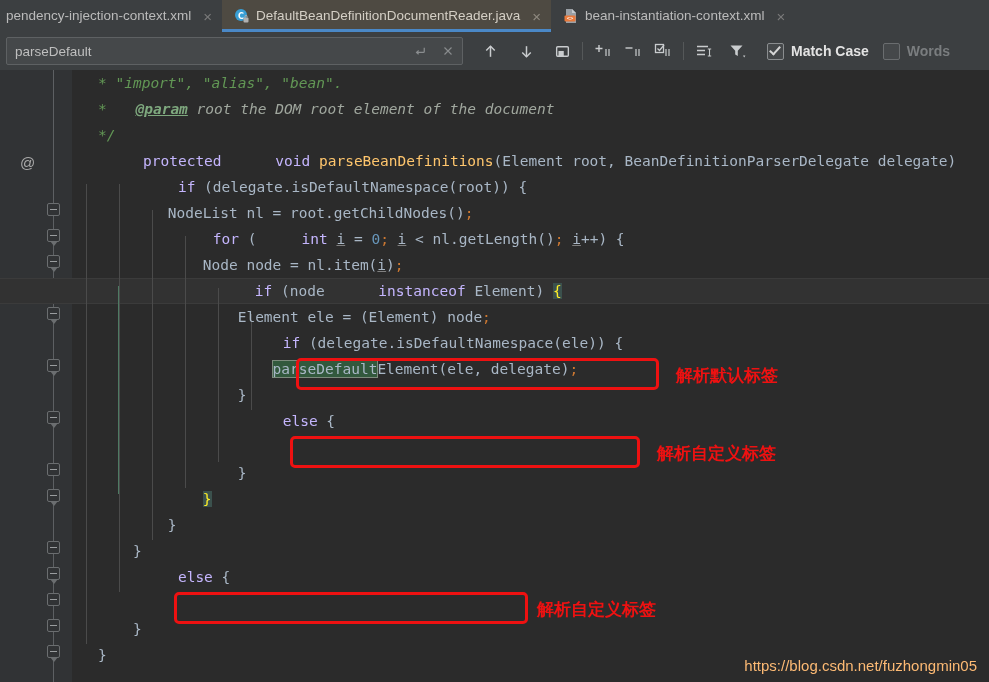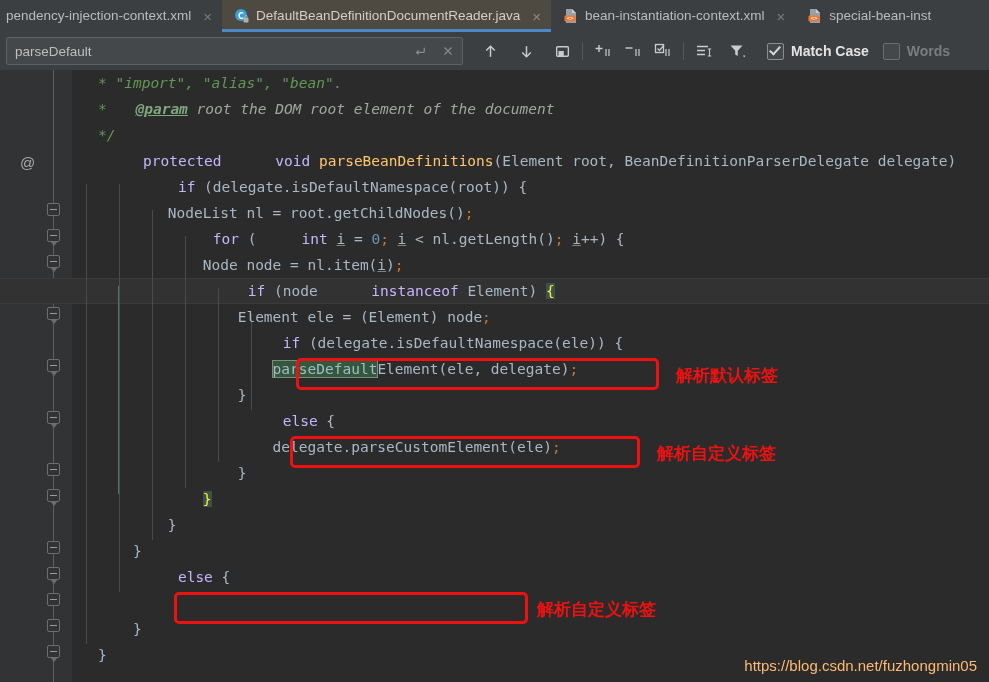--- a/index.html
+++ b/index.html
@@ -300,31 +300,20 @@
           <path d="M3 1h6l4 4v10H3z" fill="#9aa0a6"></path>
           <path d="M9 1l4 4H9z" fill="#c8ccd0"></path>
           <rect x="1.5" y="7.5" width="11" height="6" rx="1" fill="#e8793b"></rect>
           <text x="7" y="12.4" font-size="5.5" font-family="DejaVu Sans Mono, monospace" fill="#ffffff" text-anchor="middle">&lt;&gt;</text>
         </svg>
       </span>
       <span class="tab-label">bean-instantiation-context.xml</span>
       <span class="tab-close">×</span>
     </div>
 
-    <div class="tab inactive">
-      <span>
-        <svg class="ficon" viewBox="0 0 16 16">
-          <path d="M3 1h6l4 4v10H3z" fill="#9aa0a6"></path>
-          <path d="M9 1l4 4H9z" fill="#c8ccd0"></path>
-          <rect x="1.5" y="7.5" width="11" height="6" rx="1" fill="#e8793b"></rect>
-          <text x="7" y="12.4" font-size="5.5" font-family="DejaVu Sans Mono, monospace" fill="#ffffff" text-anchor="middle">&lt;&gt;</text>
-        </svg>
-      </span>
-      <span class="tab-label">special-bean-inst</span>
-    </div>
   </div>
 
   <div class="findbar">
 
     <div class="findfield">
       <input type="text" value="parseDefault" placeholder="Search" style="">
       <span class="find-btn">
         <svg width="15" height="15" viewBox="0 0 16 16" fill="none" stroke="#8a8d8f" stroke-width="1.3">
           <path d="M12 4v4a1 1 0 0 1-1 1H4"></path>
           <path d="M6 7l-2.2 2L6 11"></path>
@@ -446,33 +435,32 @@
       <div class="line" style="top:78px; left:26px;"><span class="kw">protected</span><span class="pln"> </span><span class="kw">void</span><span class="pln"> </span><span class="fn">parseBeanDefinitions</span><span class="pln">(Element root, BeanDefinitionParserDelegate delegate)</span></div>
 
       <div class="line" style="top:104px; left:26px;"><span class="pln">    </span><span class="kw">if</span><span class="pln"> (delegate.isDefaultNamespace(root)) {</span></div>
 
       <div class="line" style="top:130px; left:26px;"><span class="pln">        NodeList nl = root.getChildNodes()</span><span class="sem">;</span></div>
 
       <div class="line" style="top:156px; left:26px;"><span class="pln">        </span><span class="kw">for</span><span class="pln"> (</span><span class="kw">int</span><span class="pln"> </span><span class="var">i</span><span class="pln"> = </span><span class="num">0</span><span class="sem">;</span><span class="pln"> </span><span class="var">i</span><span class="pln"> &lt; nl.getLength()</span><span class="sem">;</span><span class="pln"> </span><span class="var">i</span><span class="pln">++) {</span></div>
 
       <div class="line" style="top:182px; left:26px;"><span class="pln">            Node node = nl.item(</span><span class="var">i</span><span class="pln">)</span><span class="sem">;</span></div>
 
-      <div class="line" style="top:208px; left:26px;"><span class="pln">            </span><span class="kw">if</span><span class="pln"> (node </span><span class="kw">instanceof</span><span class="pln"> Element) </span><span class="brace">{</span></div>
+      <div class="line" style="top:208px; left:33px;"><span class="pln">            </span><span class="kw">if</span><span class="pln"> (node </span><span class="kw">instanceof</span><span class="pln"> Element) </span><span class="brace">{</span></div>
 
       <div class="line" style="top:234px; left:26px;"><span class="pln">                Element ele = (Element) node</span><span class="sem">;</span></div>
 
       <div class="line" style="top:260px; left:26px;"><span class="pln">                </span><span class="kw">if</span><span class="pln"> (delegate.isDefaultNamespace(ele)) {</span></div>
 
       <div class="line" style="top:286px; left:26px;"><span class="pln">                    </span><span class="match">parseDefault</span><span class="pln">Element(ele, delegate)</span><span class="sem">;</span></div>
 
       <div class="line" style="top:312px; left:26px;"><span class="pln">                }</span></div>
 
       <div class="line" style="top:338px; left:26px;"><span class="pln">                </span><span class="kw">else</span><span class="pln"> {</span></div>
 
-      <div class="line" style="top:364px; left:26px;"><span class="pln">                    delegate.parseCustomElement(ele)</span><span class="sem">;</span></div>
 
       <div class="line" style="top:390px; left:26px;"><span class="pln">                }</span></div>
 
       <div class="line" style="top:416px; left:26px;"><span class="pln">            </span><span class="brace">}</span></div>
 
       <div class="line" style="top:442px; left:26px;"><span class="pln">        }</span></div>
 
       <div class="line" style="top:468px; left:26px;"><span class="pln">    }</span></div>
 
       <div class="line" style="top:494px; left:26px;"><span class="pln">    </span><span class="kw">else</span><span class="pln"> {</span></div>

